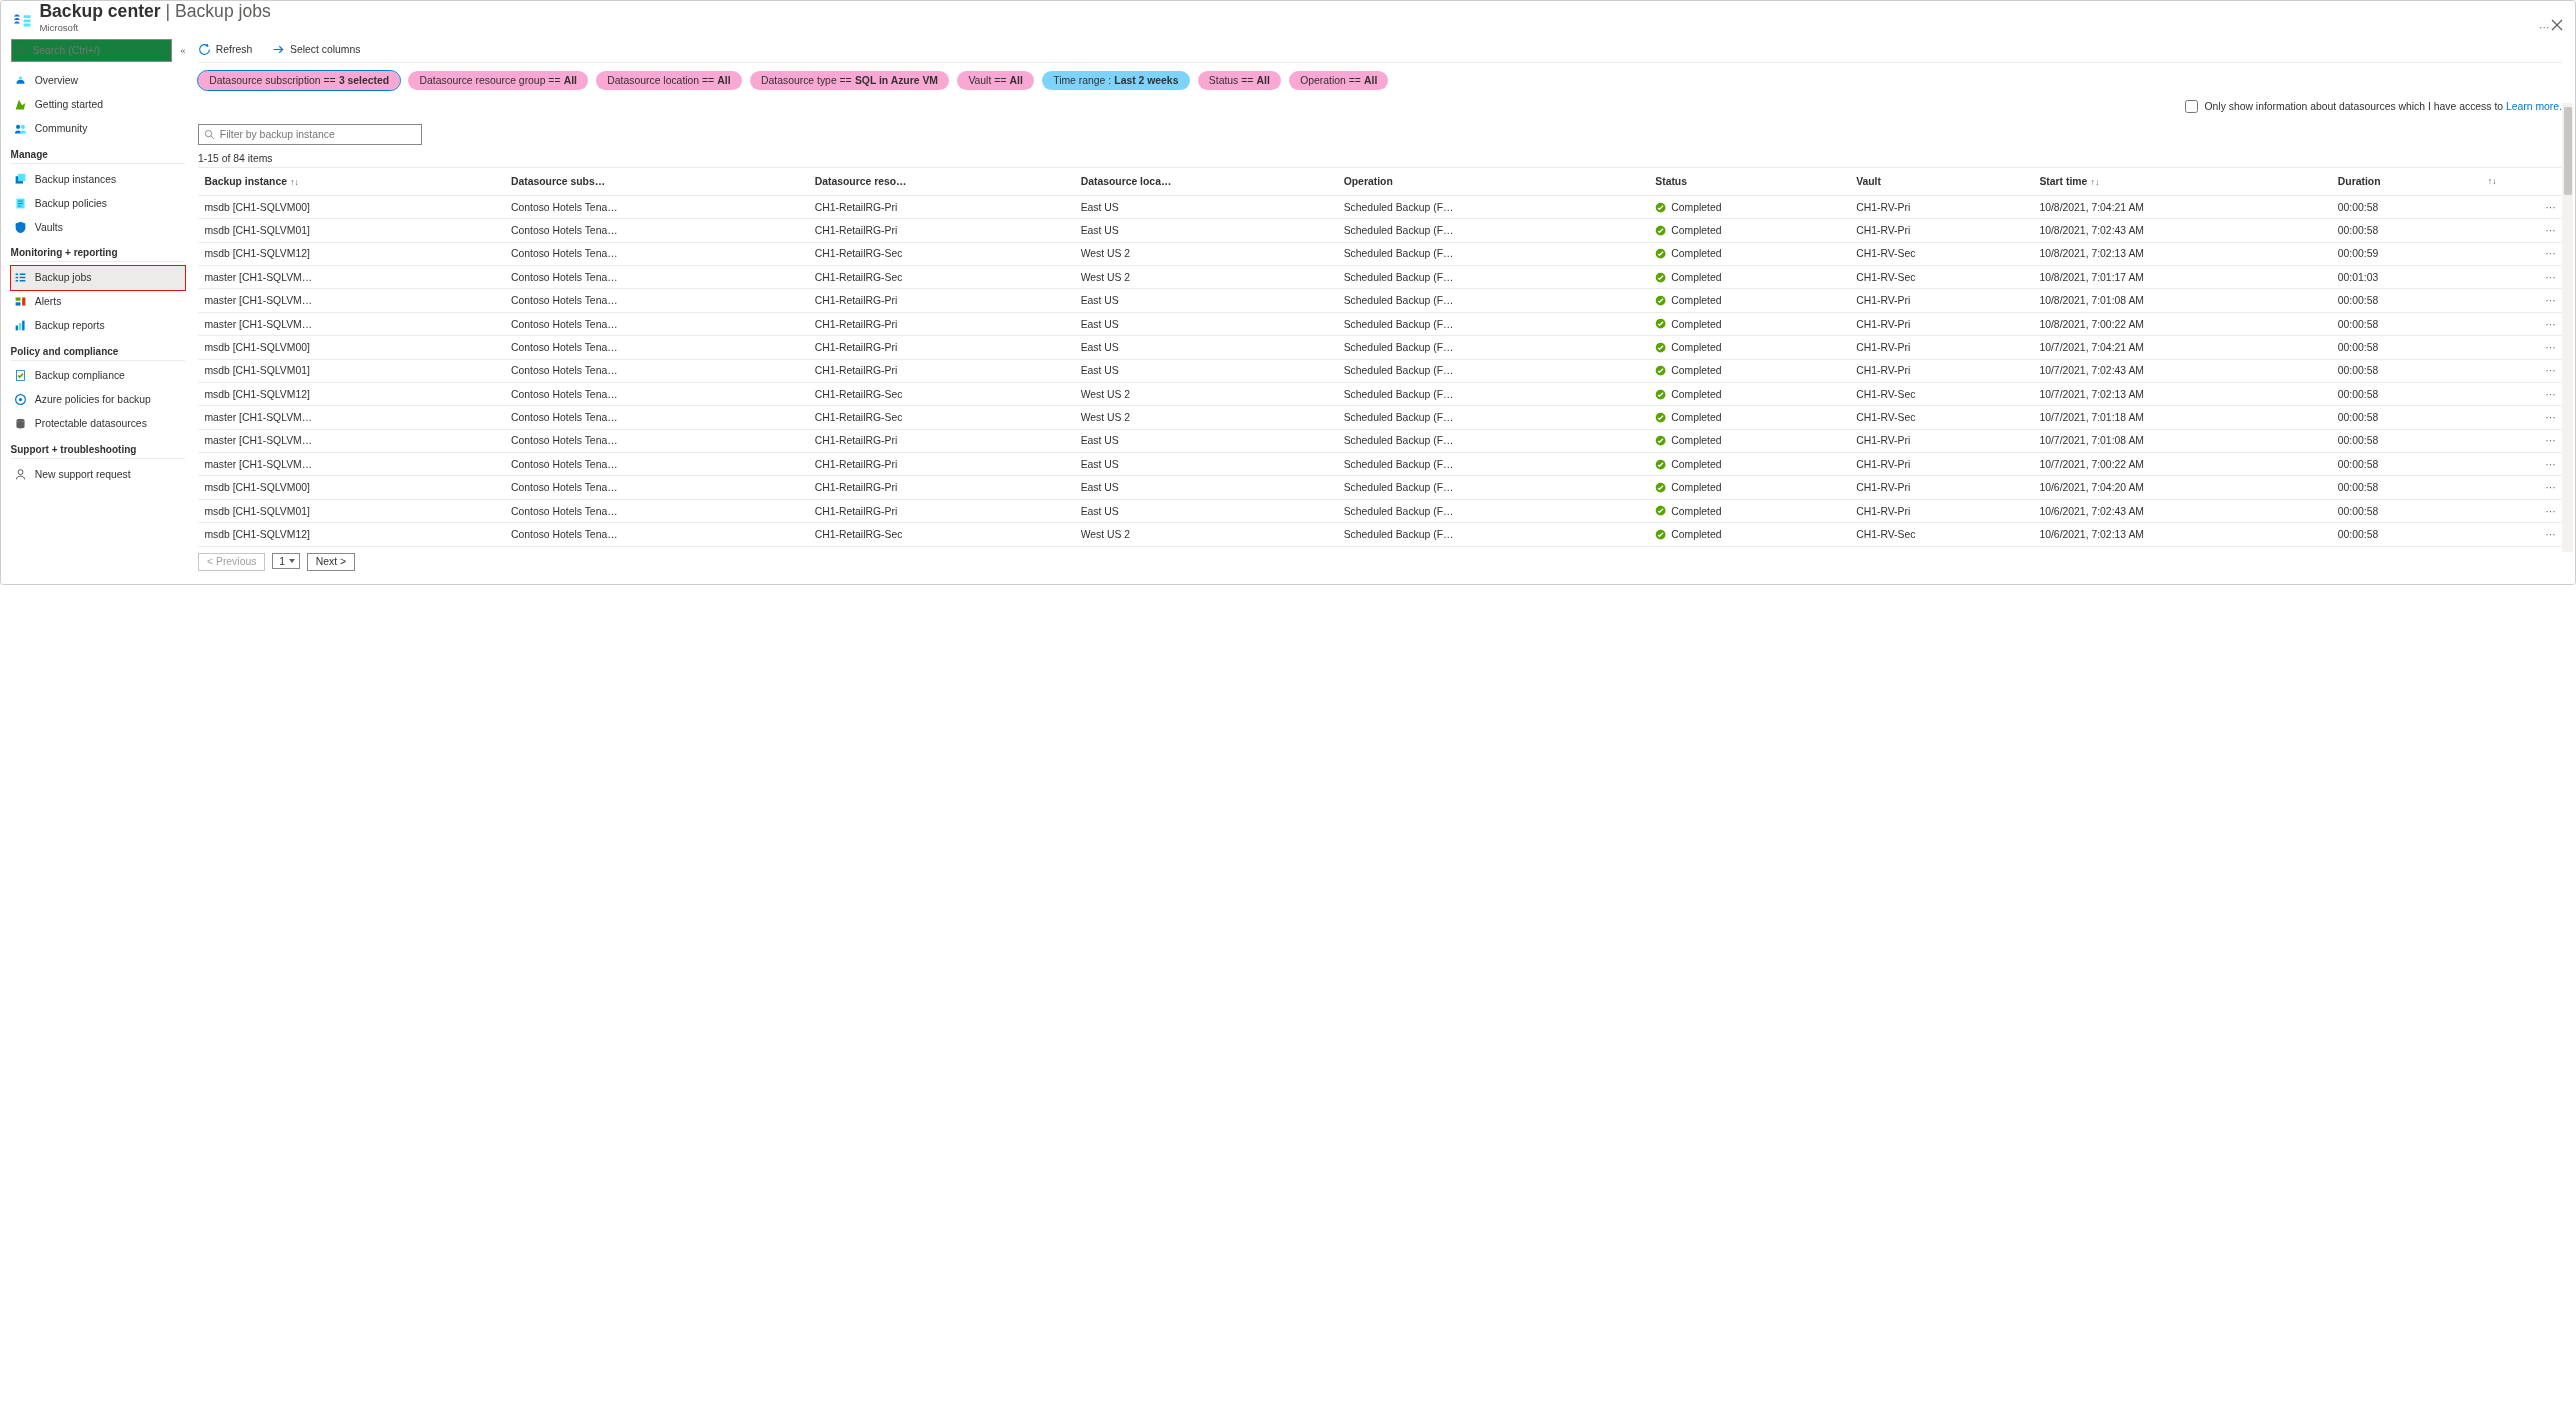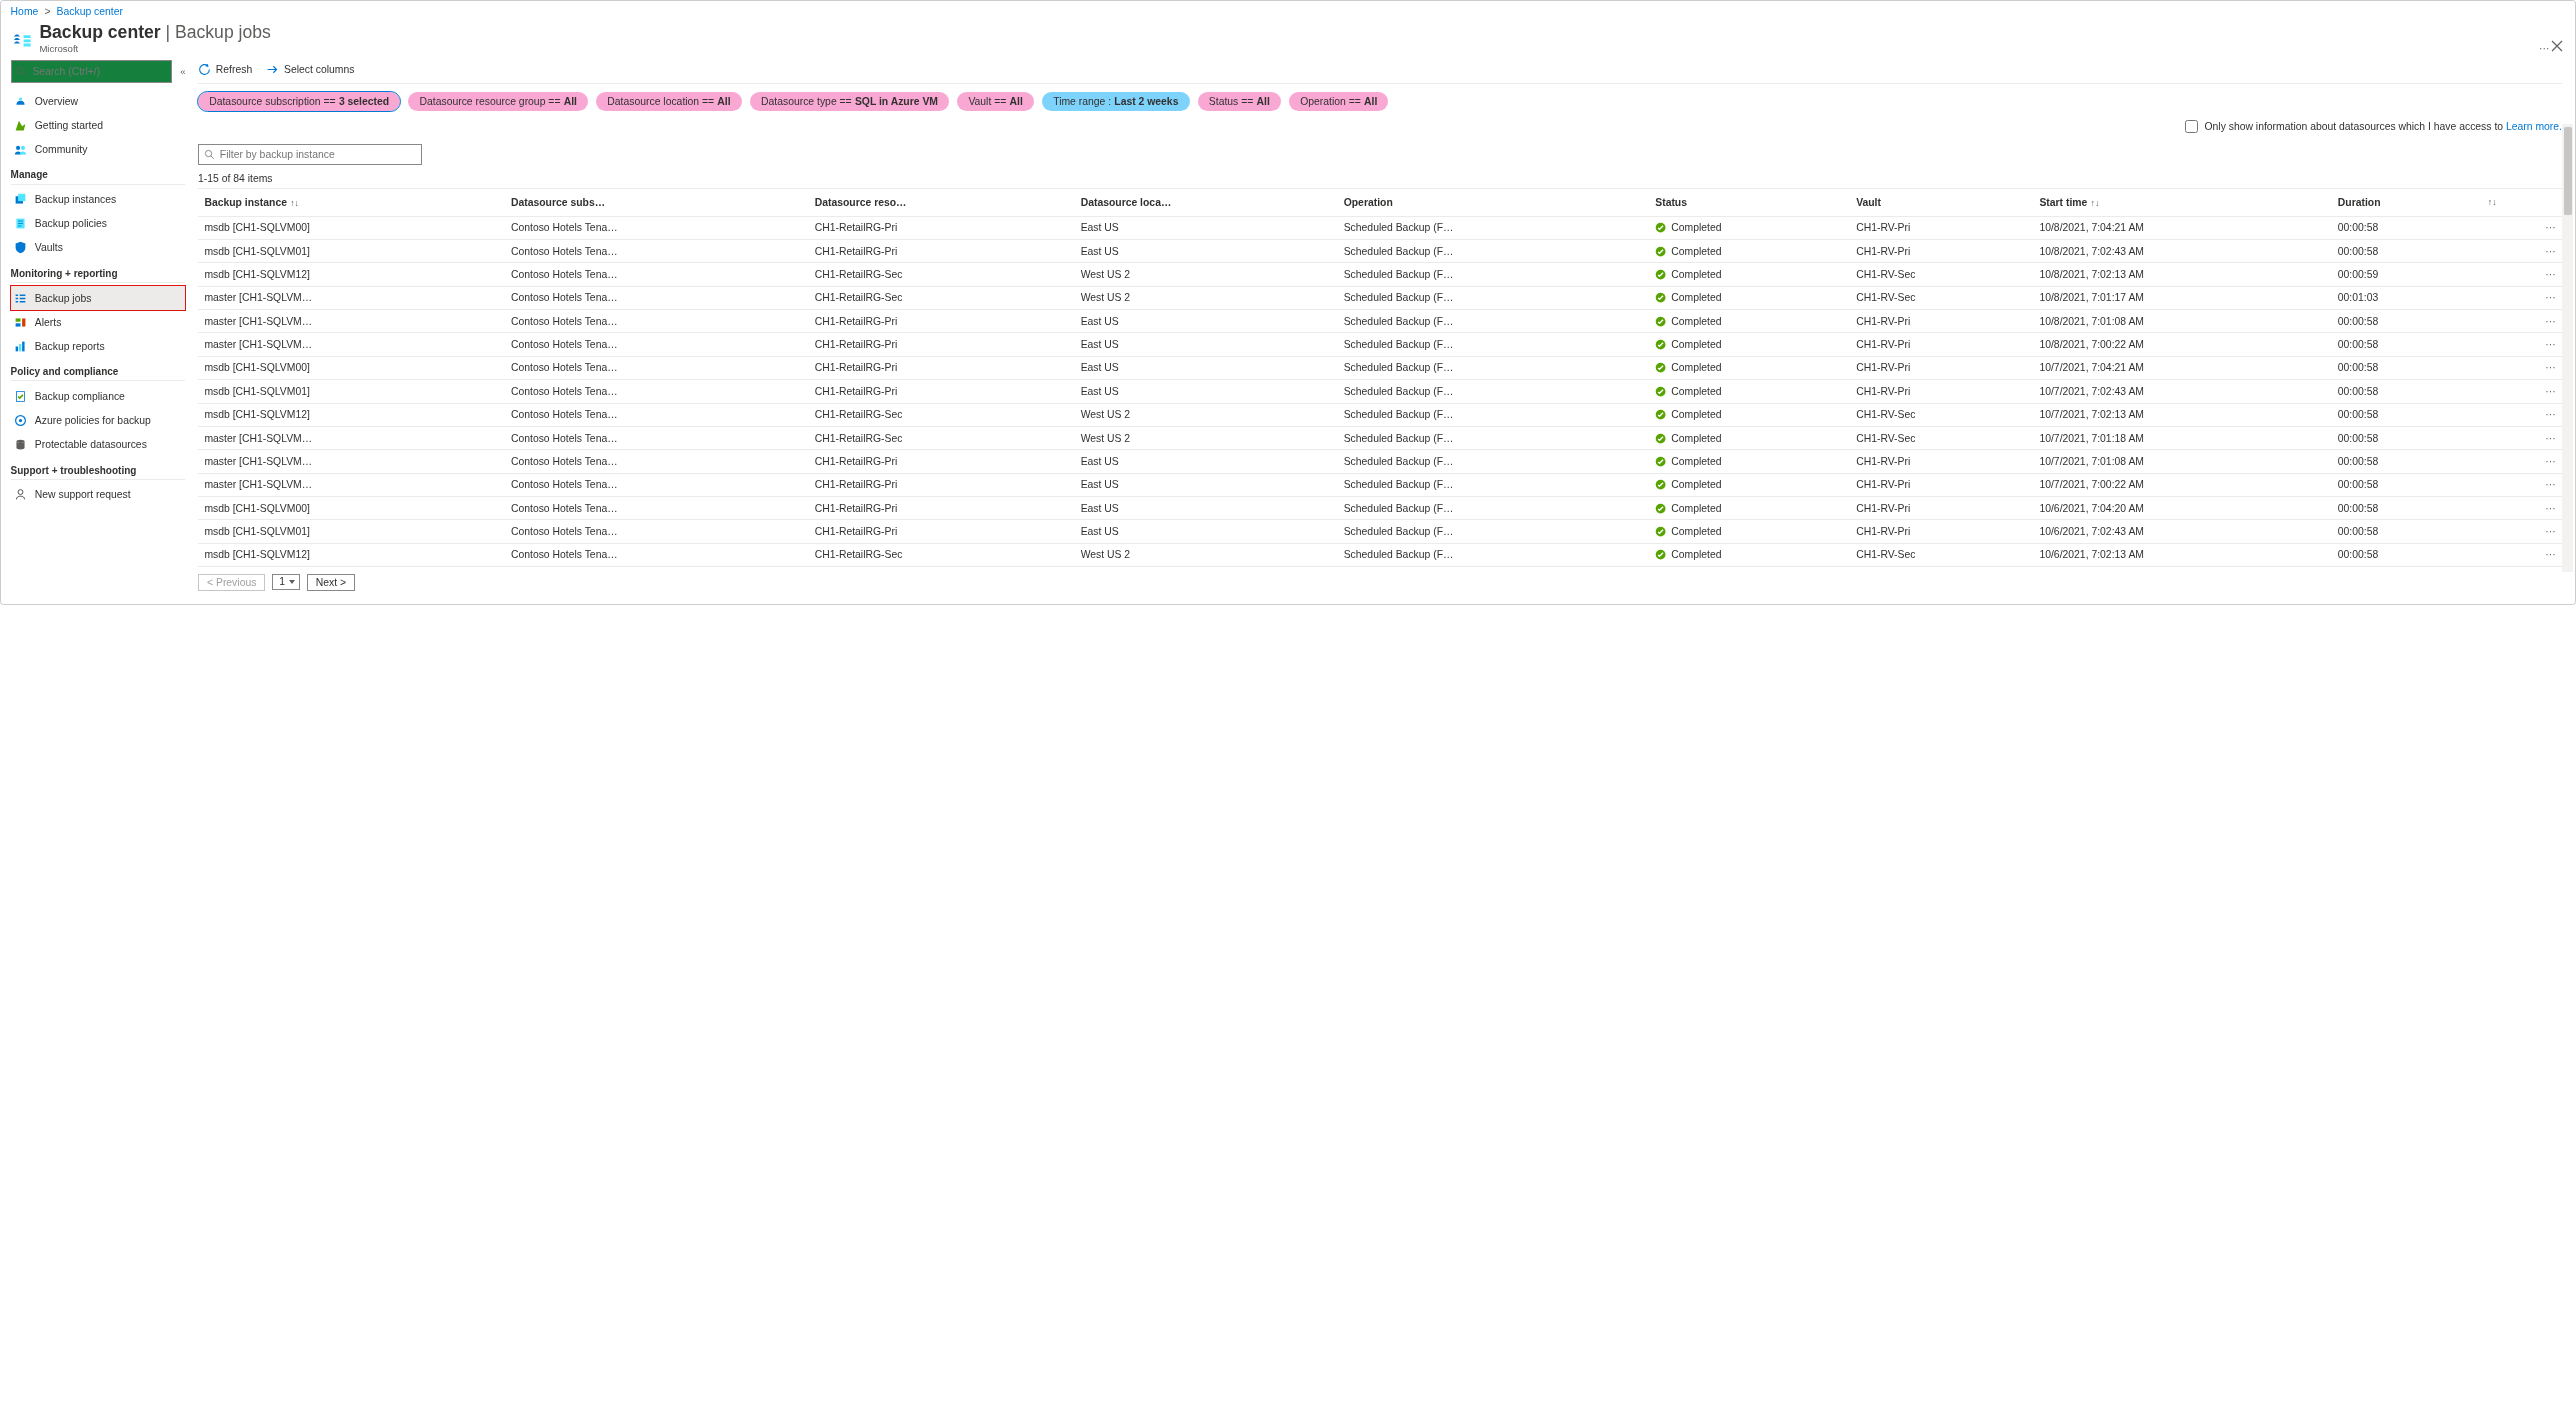--- a/index.html
+++ b/index.html
@@ -26,21 +26,21 @@
   .search-row { display:flex; align-items:center; margin-bottom:6.4px;}
   .search-box { flex:1; border:0.8px solid #8a8886; height:23px; display:flex; align-items:center; padding:0 4.8px; background:#15803d;}
   .search-box input { border:none; outline:none; flex:1; font-size:10.4px; background:transparent;}
   .collapse-btn { margin:0 8px; color:#605e5c; cursor:pointer; font-size:9.6px; }
   .nav-item { display:flex; align-items:center; height:24px; padding:0 3.2px; cursor:pointer; font-size:10.4px; color:#323130;}
   .nav-item .icon { width:13px; height:13px; margin-right:8px; flex:0 0 auto;}
   .nav-item.selected { background:#edebe9; }
   .nav-item.highlighted { outline:1.6px solid #e3120b; outline-offset:-0.8px; }
   .nav-section { font-size:10px; font-weight:600; color:#323130; margin:8px 0 3.2px 0; border-bottom:0.8px solid #edebe9; padding-bottom:3.2px;}
   .main { flex:1; padding:0 13px 6.4px 13px; overflow:hidden; display:flex; flex-direction:column; position:relative;}
-  .toolbar { display:flex; align-items:center; gap:14px; padding:3.2px 0 6.4px 0; border-bottom:0.8px solid #edebe9;}
+  .toolbar { display:flex; align-items:center; gap:20px; padding:3.2px 0 6.4px 0; border-bottom:0.8px solid #edebe9;}
   .toolbar-btn { display:flex; align-items:center; gap:4.8px; color:#323130; cursor:pointer; font-size:10.4px;}
   .toolbar-btn .icon { width:13px; height:13px; color:#0078d4;}
   .filters { display:flex; flex-wrap:wrap; gap:8px; padding:8px 0 4.8px 0;}
   .pill { background:#f9a8d4; color:#323130; border-radius:11.2px; padding:4px 11.2px; font-size:10.4px; display:flex; align-items:center; gap:3.2px; cursor:pointer;}
   .pill.active { outline:0.8px solid #0078d4;}
   .pill .strong { font-weight:600;}
   .pill.alt { background:#7dd3fc;}
   .checkbox-row { display:flex; align-items:center; gap:6.4px; padding:4.8px 0;justify-content:flex-end;}
   .checkbox-row input[type=checkbox]{ width:13px; height:13px;}
   .checkbox-row a { color:#0078d4; text-decoration:none;}
@@ -62,25 +62,20 @@
   .pager-select::after { content:""; position:absolute; right:4px; top:50%; transform:translateY(-50%); border-left:3.2px solid transparent; border-right:3.2px solid transparent; border-top:4px solid #605e5c;}
   .scrollbar-track { position:absolute; right:1.6px; top:64px; bottom:32px; width:11.2px; background:#f3f2f1;}
   .scrollbar-thumb { position:absolute; left:1.6px; right:1.6px; top:3.2px; height:88px; background:#c8c6c4; border-radius:1.6px;}
   .svg-ic { width:100%; height:100%; display:block;}
 </style>
 </head>
 <body>
 
 <div class="container">
 
-  <div class="breadcrumb">
-    <a href="#">Home</a>
-    <span class="sep">&gt;</span>
-    <a href="#">Backup center</a>
-  </div>
 
   <div class="header-row">
     <div class="header-icon">
       <svg class="svg-ic" viewBox="0 0 32 32">
           <path fill="#0078d4" d="M4 8l3-3h3l3 3h-9zM4 13l3-3h3l3 3h-9zM4 18l3-3h3l3 3h-9z"></path>
           <path fill="#50e6ff" d="M18 6h10v4H18zM18 12h10v4H18zM18 18h10v4H18z"></path>
         </svg>
     </div>
     <div class="header-text">
       <div class="header-title">

